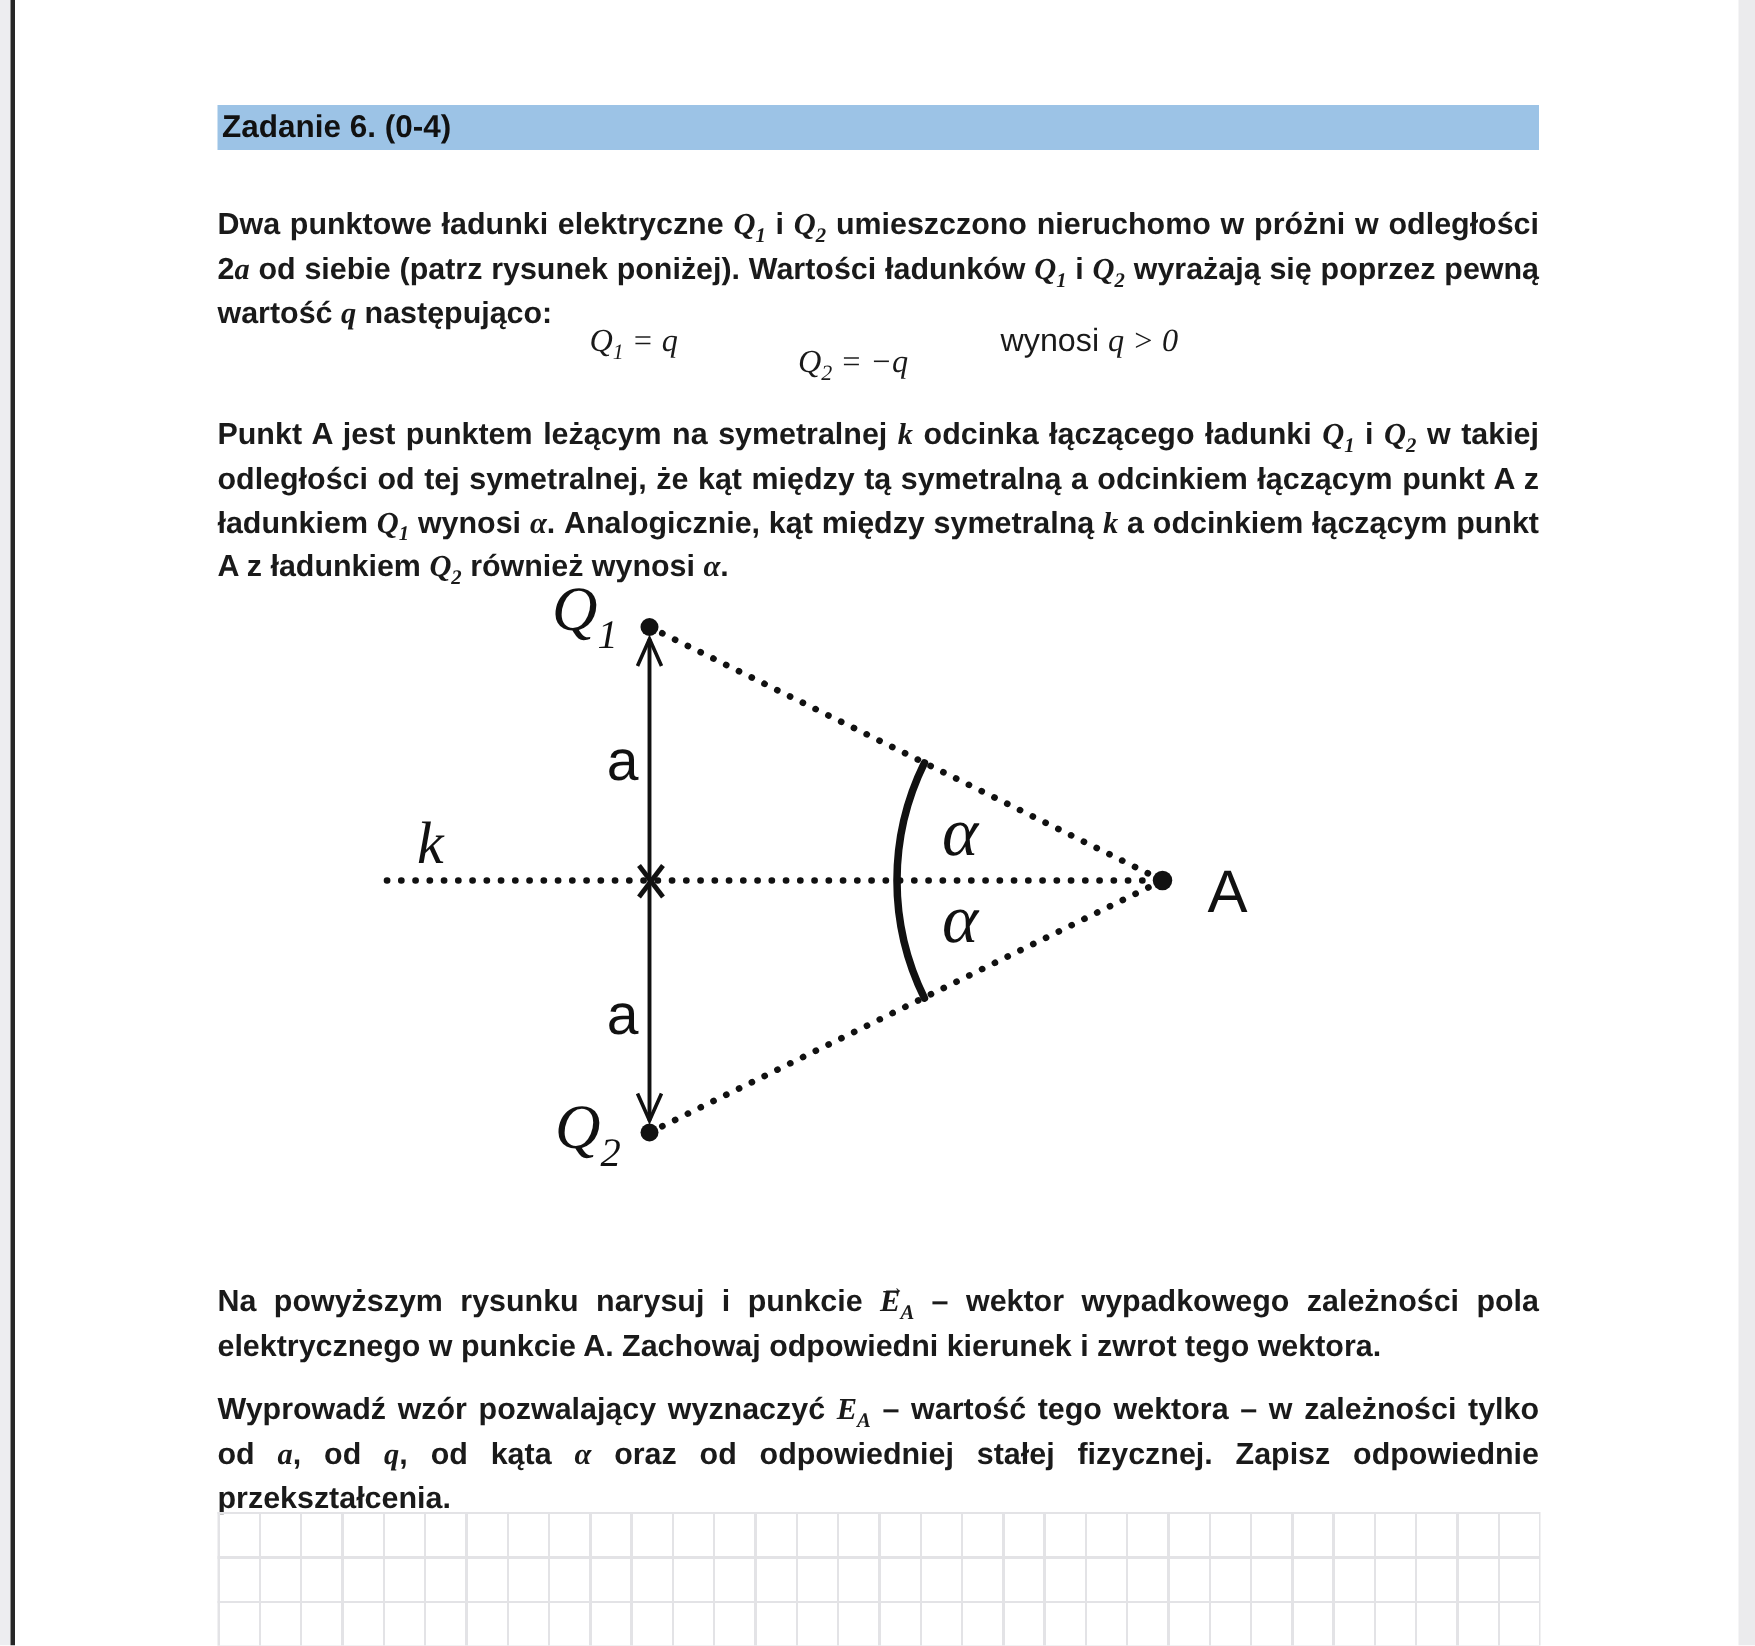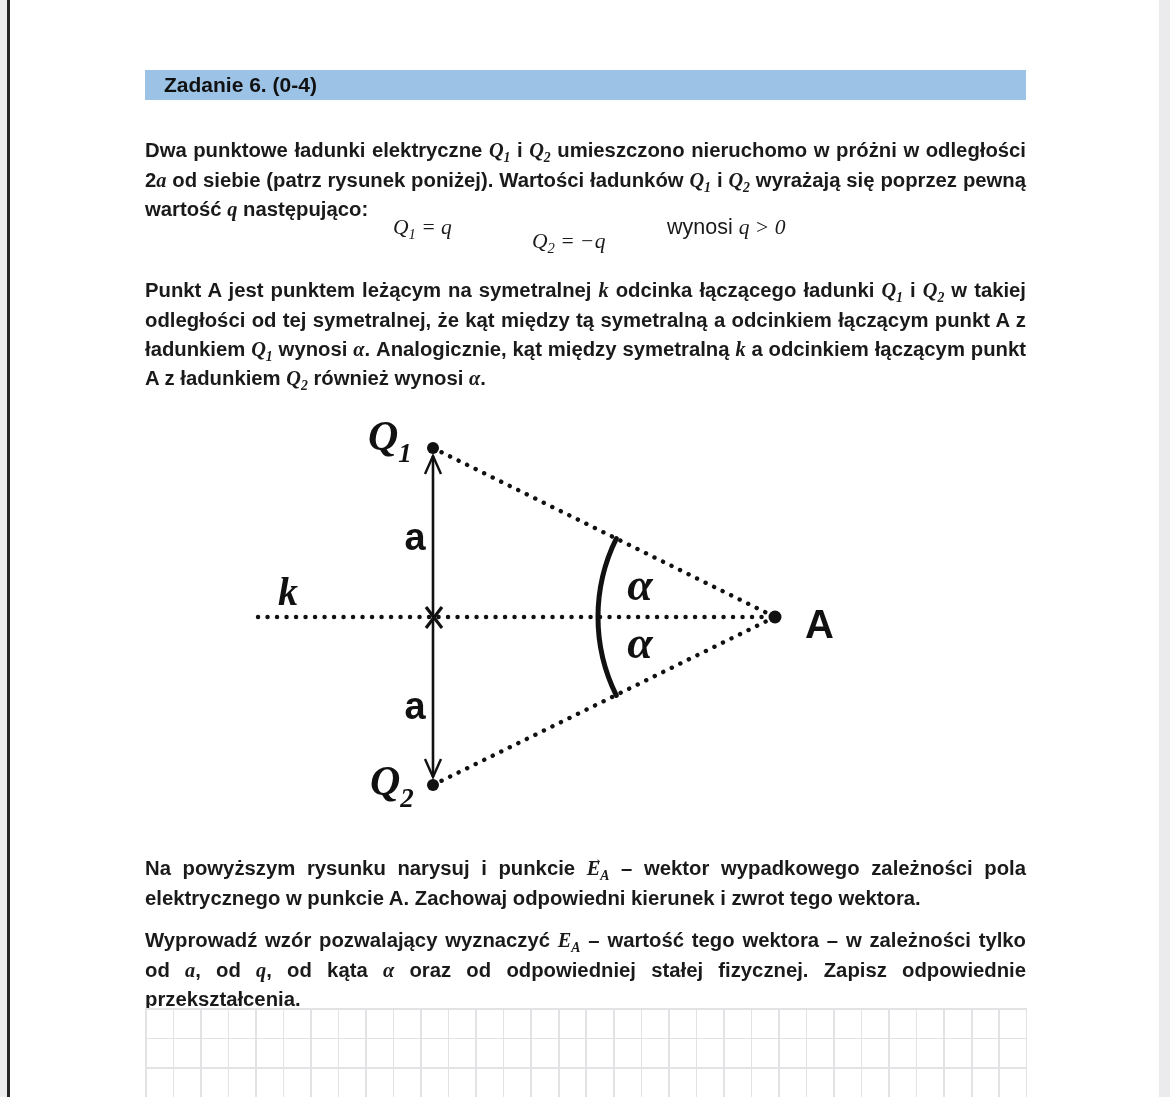--- a/index.html
+++ b/index.html
@@ -10,21 +10,21 @@
     color:#1a1a1a;
   }
   .left-gutter{position:absolute;left:0;top:0;width:7px;height:1097px;background:#ededf0;}
   .left-border{position:absolute;left:7px;top:0;width:2.5px;height:1097px;background:#262626;}
   .right-gutter{position:absolute;left:1159px;top:0;width:11px;height:1097px;background:#ebebed;}
 
   .task-header{
     position:absolute;left:145px;top:70px;width:881px;height:30px;
     background:#9cc3e6;display:flex;align-items:center;
   }
-  .task-header .title{font-weight:700;font-size:21px;padding-left:19px;color:#111;}
+  .task-header .title{font-weight:700;font-size:21px;padding-left:3px;color:#111;}
 
   .par{
     position:absolute;left:145px;width:881px;
     font-size:20.3px;line-height:29.3px;text-align:justify;font-weight:bold;
   }
   .bold-par{font-weight:700;}
 
   .math{font-family:"Liberation Serif","DejaVu Serif",serif;font-style:italic;}
   sub{font-size:0.68em;line-height:0;}
 
@@ -33,21 +33,21 @@
     content:"→";position:absolute;left:0.05em;top:-0.62em;
     font-size:0.78em;font-style:normal;
   }
 
   .equation-row{position:absolute;left:0;top:215px;width:1170px;height:32px;font-size:21.5px;}
   .equation-row .eq{position:absolute;top:0;white-space:nowrap;}
   .eq-1{left:393px;}
   .eq-2{left:532px;margin-top:14px;}
   .eq-3{left:667px;}
 
-  .figure{position:absolute;left:250px;top:410px;width:700px;height:410px;font-weight:bold;}
+  .figure{position:absolute;left:250px;top:380px;width:700px;height:410px;}
 
   .answer-grid{
     position:absolute;left:145px;top:1008px;width:881px;height:95px;
     background-image:
       repeating-linear-gradient(to right,#e3e3e6 0 1.6px,transparent 1.6px 27.53px),
       repeating-linear-gradient(to bottom,#e3e3e6 0 1.6px,transparent 1.6px 29.6px);
     border-right:1.6px solid #e3e3e6;
   }
 
   svg text{fill:#111;}

